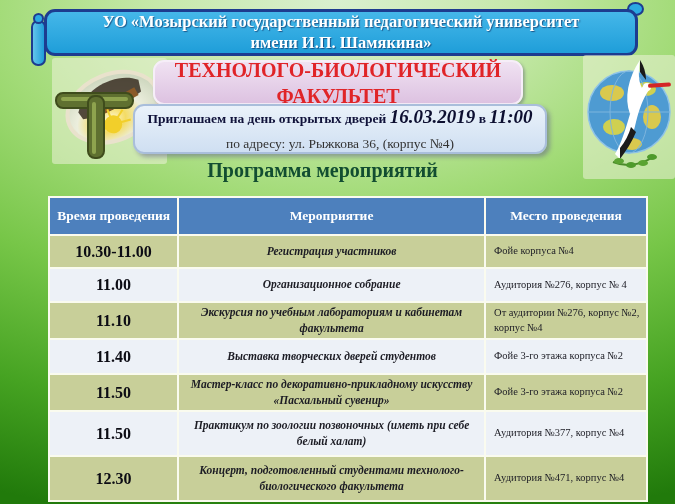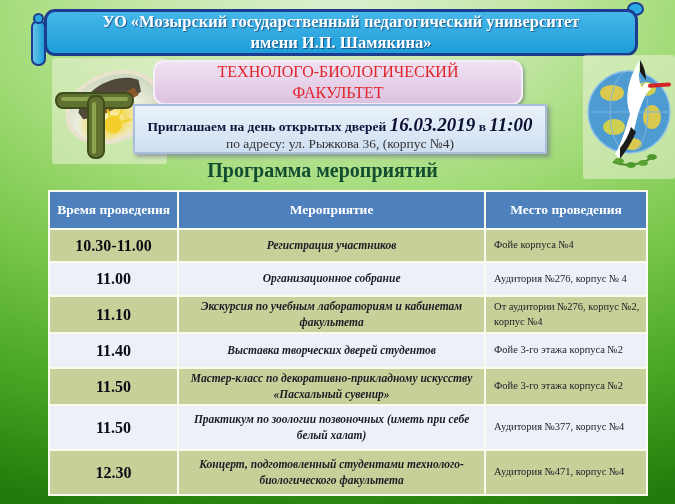--- a/index.html
+++ b/index.html
@@ -31,37 +31,37 @@
   
   .patch{position:absolute;background:rgba(236,242,216,.55);border-radius:3px;}
   .patch-left{left:52px;top:58px;width:115px;height:106px;}
   .patch-right{left:583px;top:55px;width:92px;height:124px;}
   
   .faculty-box{
     position:absolute;left:153px;top:60px;width:370px;height:45px;border-radius:11px;
     background:linear-gradient(#f0e2f2,#ddc2e1);border:2px solid #f6eef8;box-sizing:border-box;
     display:flex;flex-direction:column;justify-content:center;align-items:center;
     box-shadow:2px 2px 3px rgba(70,60,110,.35);}
-  .faculty-line{color:#e02428;font-weight:normal;font-size:16px;line-height:1.3;white-space:nowrap;}
+  .faculty-line{color:#e02428;font-weight:bold;font-size:20px;line-height:1.3;white-space:nowrap;}
   
   .invite-box{
-    position:absolute;left:133px;top:104px;width:414px;height:50px;border-radius:0;
+    position:absolute;left:133px;top:104px;width:414px;height:50px;border-radius:11px;
     background:linear-gradient(#eaf2fa,#cfdff2);border:2px solid #a9bedb;box-sizing:border-box;
-    display:flex;flex-direction:column;justify-content:flex-end;align-items:center;
+    display:flex;flex-direction:column;justify-content:space-between;align-items:center;
     box-shadow:3px 3px 4px rgba(90,80,140,.45);}
   .invite-l1{font-size:13.5px;font-weight:bold;color:#10123a;white-space:nowrap;}
   .invite-big{font-size:19px;font-weight:bold;font-style:italic;color:#0c0e30;}
   .invite-l2{font-size:13.5px;color:#333;}
   
   .program-title{
     position:absolute;left:0;right:30px;top:159px;text-align:center;
     font-size:20px;font-weight:bold;color:#124d31;}
   
   .program-table{
-    position:absolute;left:48px;top:190px;width:600px;border-collapse:collapse;table-layout:fixed;}
+    position:absolute;left:48px;top:196px;width:600px;border-collapse:collapse;table-layout:fixed;}
   .program-table th,.program-table td{border:2px solid #fafbef;box-sizing:border-box;vertical-align:middle;}
   .program-table th{
     background:#4d80bd;color:#fff;font-weight:bold;font-size:13.5px;line-height:1.3;text-align:center;}
   .col-time{width:122px;}
   .col-event{width:290px;}
   .col-place{width:153px;}
   tr.odd td{background:#c8cf99;}
   tr.even td{background:#edf1f7;}
   td.time-cell{font-size:16px;font-weight:bold;color:#0c0c14;text-align:center;}
   td.event-cell{font-size:11.5px;font-weight:bold;font-style:italic;color:#1c1c24;

